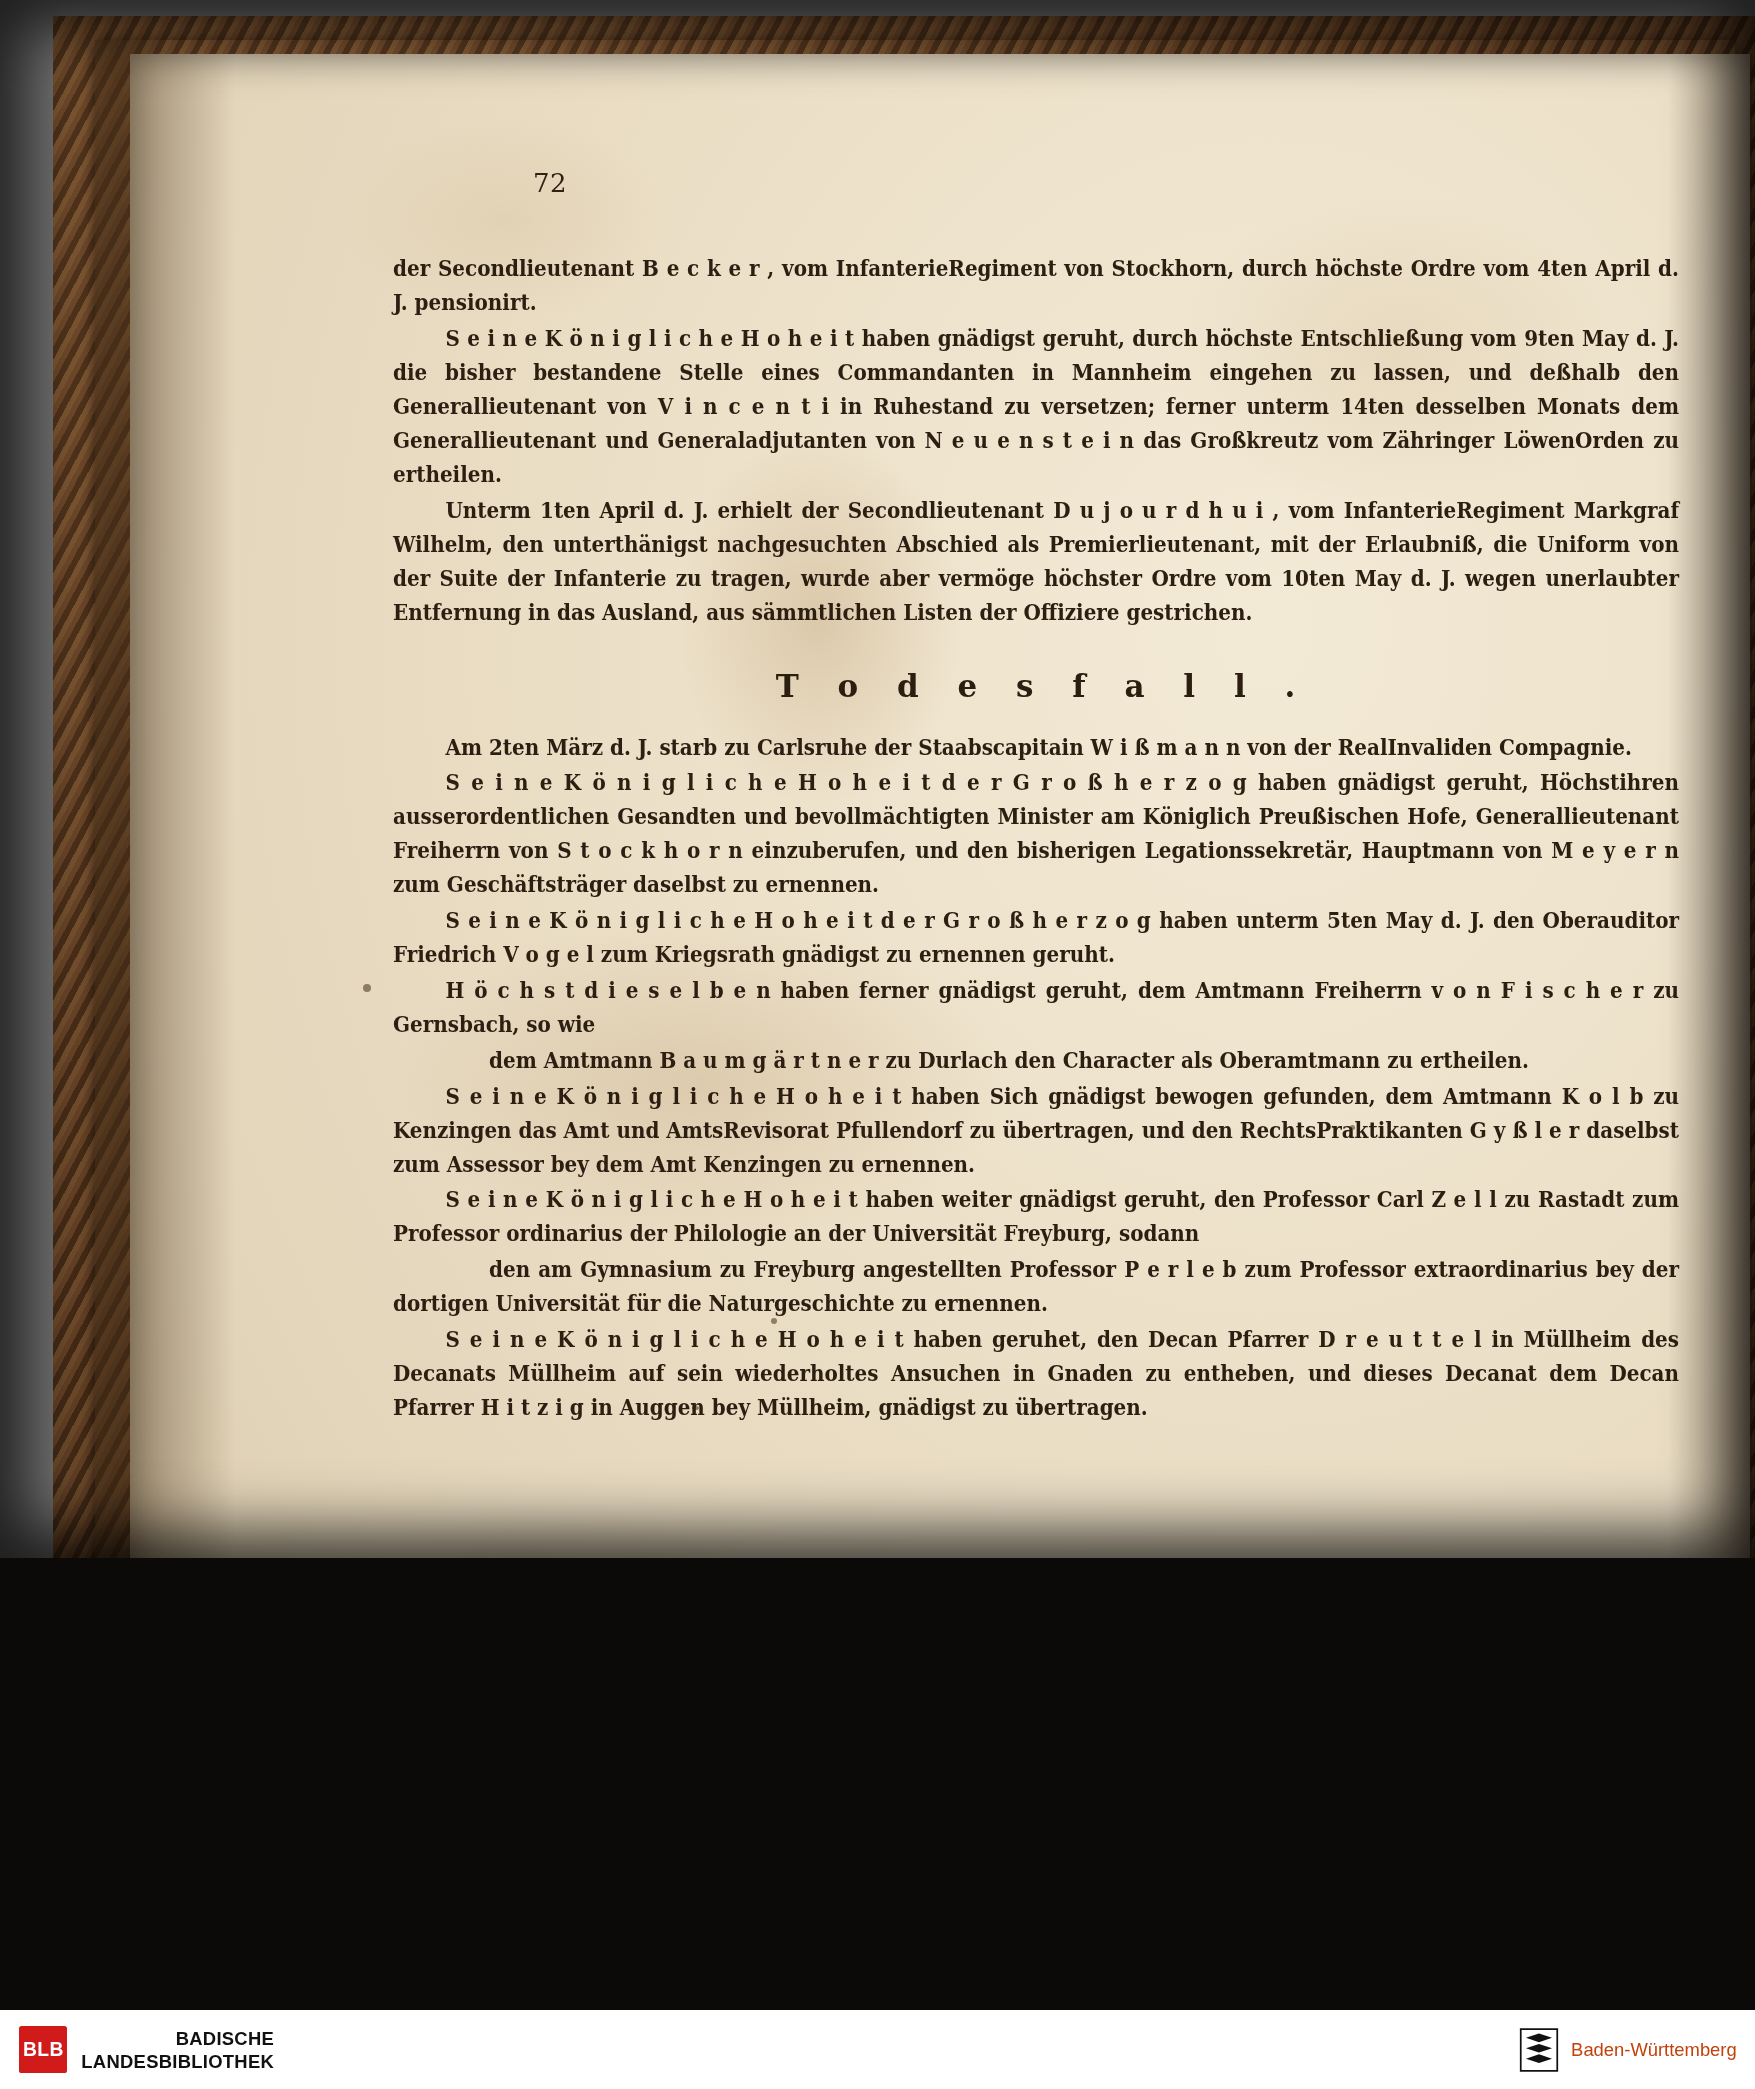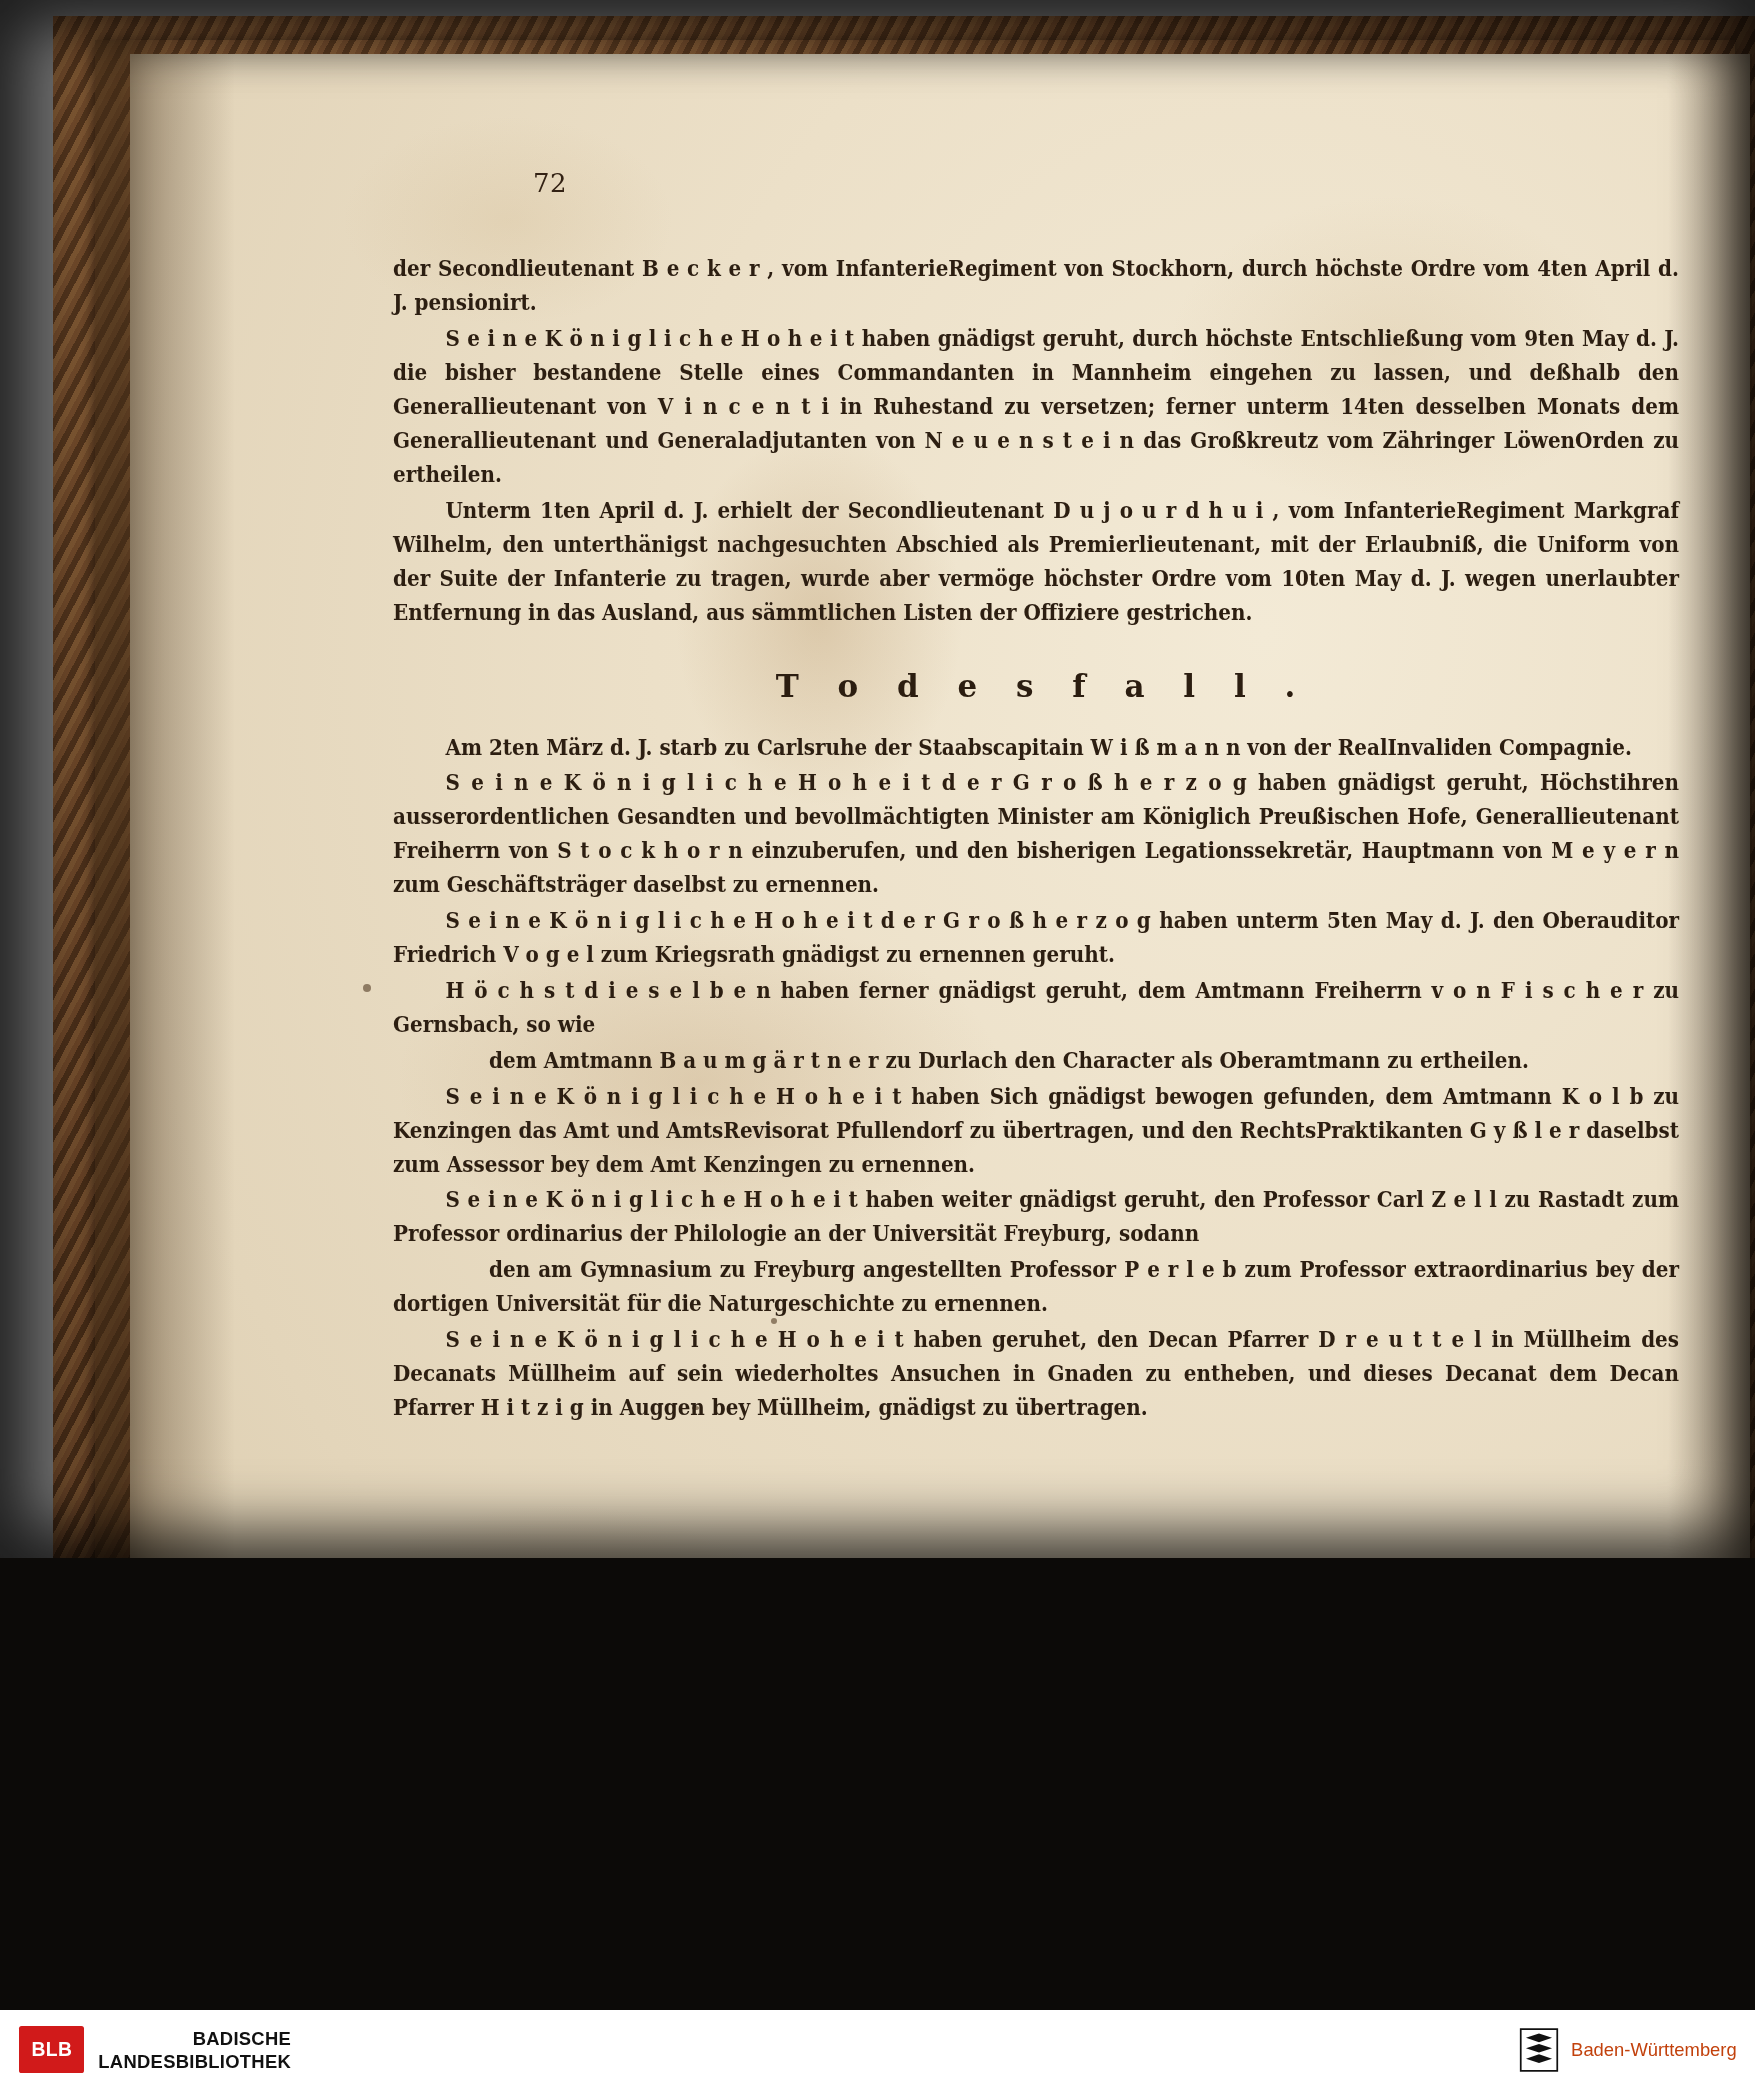--- a/index.html
+++ b/index.html
@@ -167,21 +167,21 @@
     height: 79px;
     background: #ffffff;
     display: flex;
     align-items: center;
     justify-content: space-between;
     padding: 0 19.3px;
     box-sizing: border-box;
   }
   .brand-left { display: flex; align-items: center; gap: 14px; }
   .blb-logo {
-    width: 65px; height: 47px;
+    width: 48px; height: 47px;
     background: #d11a1a;
     color: #fff;
     font-family: "Liberation Sans", sans-serif;
     font-weight: bold;
     font-size: 19.3px;
     display: flex; align-items: center; justify-content: center;
     border-radius: 2.6px;
     letter-spacing: 0.4px;
   }
   .blb-text {

